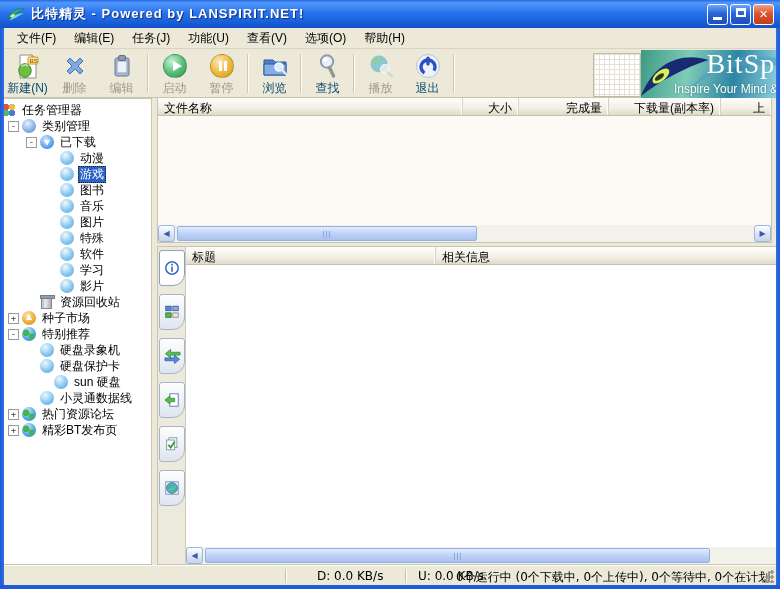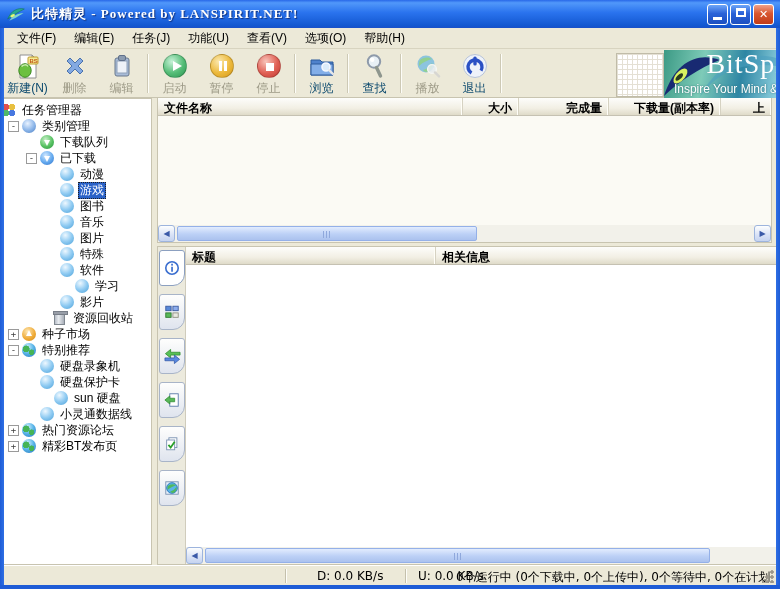--- a/index.html
+++ b/index.html
@@ -12,21 +12,21 @@
   .frame-l,.frame-r{position:absolute;top:28px;bottom:0;width:4px;background:linear-gradient(90deg,#1e5cd6,#2f6fe4);z-index:60;}
   .frame-l{left:0;}
   .frame-r{right:0;background:linear-gradient(90deg,#2f6fe4,#1e5cd6);}
   .frame-b{position:absolute;left:0;right:0;bottom:0;height:4px;background:linear-gradient(180deg,#2f6fe4,#17ay 0);background:#1e5cd6;z-index:60;}
 
   
   .titlebar{position:absolute;left:0;top:0;width:780px;height:28px;z-index:70;
     background:linear-gradient(180deg,#2868e8 0%,#5198fa 10%,#2a73ee 45%,#1257d0 92%,#1a50c8 100%);
     display:flex;align-items:center;padding:0 6px;}
   .app-icon{width:20px;height:18px;margin-right:5px;flex:0 0 auto;}
-  .title-text{color:#fff;font-family:Liberation Serif, serif;
+  .title-text{color:#fff;font-family:Liberation Sans, sans-serif;
     font-weight:bold;font-size:13px;letter-spacing:1px;text-shadow:1px 1px 1px #10307a;
     white-space:nowrap;overflow:hidden;flex:1;}
   .winbtns{display:flex;gap:2px;}
   .wbtn{width:21px;height:21px;border-radius:3px;border:1px solid #fff;
     color:#fff;font-size:11px;font-weight:bold;line-height:19px;text-align:center;
     background:linear-gradient(180deg,#6ea6f8,#2a62d8 45%,#1c4fc0);}
   .wbtn.close{background:linear-gradient(180deg,#f0a088,#d85630 45%,#c23c18);}
   .wbtn.min span{display:block;width:9px;height:3px;background:#fff;margin:12px auto 0;}
   .wbtn.max span{display:block;width:10px;height:9px;border:2px solid #fff;border-top-width:3px;margin:3px auto 0;}
 
@@ -98,21 +98,21 @@
   .tlabel{padding:0 2px;}
   .trow.selected .tlabel{background:#2a62c8;color:#fff;outline:1px dotted #202020;outline-offset:-1px;}
 
   
   .rightpane{position:absolute;left:157px;top:0;width:615px;height:467px;}
 
   
   .lheader{display:flex;height:18px;background:linear-gradient(180deg,#fdfdfb,#f2efe4 60%,#dfdbc9);
     border-bottom:1px solid #c5c1b2;color:#000;}
   .hcell{padding:2px 6px 0 6px;border-right:1px solid #d6d2c2;box-shadow:inset -1px 0 0 #fffef8;
-    white-space:nowrap;overflow:hidden;font-weight:bold;}
+    white-space:nowrap;overflow:hidden;}
   .hr-right{text-align:right;}
 
   
   .tasklist{position:absolute;left:0;top:0;width:615px;height:145px;background:#fbfaf4;border:1px solid #c8c4b0;border-top:none;}
   .tl-body{position:absolute;left:0;top:18px;right:0;bottom:17px;background:#fbfaf4;}
 
   
   .hscroll{position:absolute;height:17px;background:#f2f1ea;display:flex;align-items:center;}
   .sbtn{width:17px;height:17px;flex:0 0 auto;border:1px solid #9db4dd;border-radius:3px;
     background:linear-gradient(180deg,#fdfefe,#d9e2f6 60%,#c6d4f0);color:#3b5aa8;
@@ -216,26 +216,20 @@
           <span class="cic start"></span>
         </span>
       <span class="tlbl">启动</span>
     </div>
     <div class="tbtn disabled">
       <span class="tico">
           <span class="cic pause"></span>
         </span>
       <span class="tlbl">暂停</span>
     </div>
-    <div class="tbtn disabled">
-      <span class="tico">
-          <span class="cic stop"></span>
-        </span>
-      <span class="tlbl">停止</span>
-    </div>
     <span class="tsep"></span>
     <div class="tbtn">
       <span class="tico">
         <svg width="26" height="24" viewBox="0 0 26 24">
           <path d="M2 6h9l2 2h11v13H2z" fill="#4f82cc" stroke="#2c5a9c"></path>
           <path d="M2 10h22v11H2z" fill="#83aee8" stroke="#2c5a9c"></path>
           <circle cx="17" cy="13" r="4" fill="#dcecfa" stroke="#f4f8ff" stroke-width="1.6"></circle>
           <line x1="20" y1="16" x2="24" y2="20" stroke="#e8e8e8" stroke-width="2.4" stroke-linecap="round"></line>
         </svg>
       </span>
@@ -296,25 +290,20 @@
       <div class="trow" style="padding-left:2px">
         <span class="ti ti-group"></span>
         <span class="tlabel">任务管理器</span>
       </div>
       <div class="trow" style="padding-left:8px">
         <span class="tbox">-</span>
         <span class="ti ti-cat"></span>
         <span class="tlabel">类别管理</span>
       </div>
       <div class="trow" style="padding-left:26px">
-        <span class="tspace"></span>
-        <span class="ti ti-dl-green arrow-dn"></span>
-        <span class="tlabel">下载队列</span>
-      </div>
-      <div class="trow" style="padding-left:26px">
         <span class="tbox">-</span>
         <span class="ti ti-dl-blue arrow-dn"></span>
         <span class="tlabel">已下载</span>
       </div>
       <div class="trow" style="padding-left:46px">
         <span class="tspace"></span>
         <span class="ti ti-ball"></span>
         <span class="tlabel">动漫</span>
       </div>
       <div class="trow selected" style="padding-left:46px">
@@ -340,31 +329,31 @@
       <div class="trow" style="padding-left:46px">
         <span class="tspace"></span>
         <span class="ti ti-ball"></span>
         <span class="tlabel">特殊</span>
       </div>
       <div class="trow" style="padding-left:46px">
         <span class="tspace"></span>
         <span class="ti ti-ball"></span>
         <span class="tlabel">软件</span>
       </div>
-      <div class="trow" style="padding-left:61px">
+      <div class="trow" style="padding-left:46px">
         <span class="tspace"></span>
         <span class="ti ti-ball"></span>
         <span class="tlabel">学习</span>
       </div>
       <div class="trow" style="padding-left:46px">
         <span class="tspace"></span>
         <span class="ti ti-ball"></span>
         <span class="tlabel">影片</span>
       </div>
-      <div class="trow" style="padding-left:40px">
+      <div class="trow" style="padding-left:27px">
         <span class="tspace" style="width:13px"></span>
         <span class="ti ti-trash"></span>
         <span class="tlabel">资源回收站</span>
       </div>
       <div class="trow" style="padding-left:8px">
         <span class="tbox">+</span>
         <span class="ti ti-up-orange arrow-up"></span>
         <span class="tlabel">种子市场</span>
       </div>
       <div class="trow" style="padding-left:8px">

